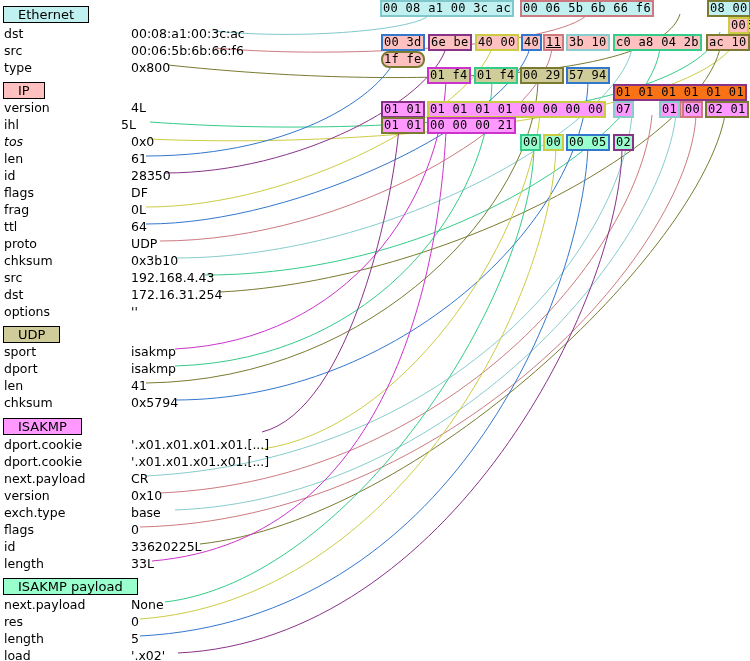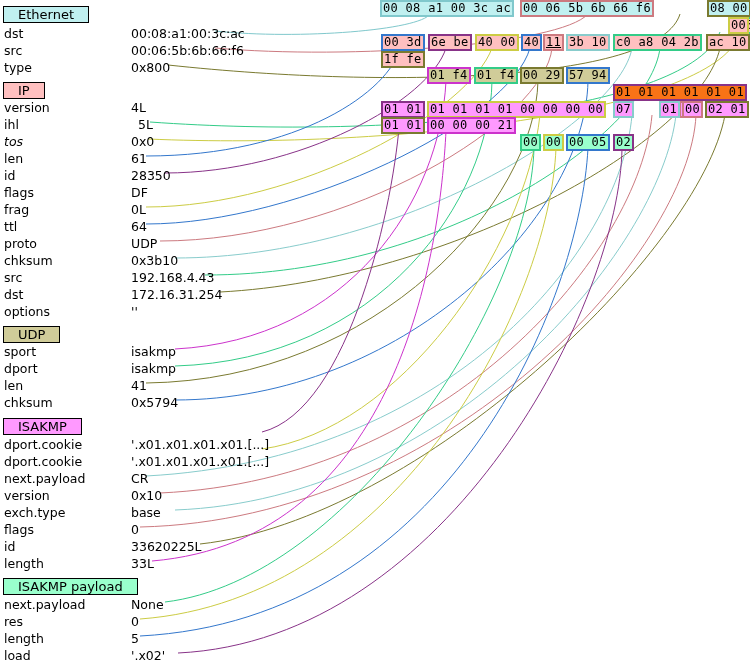--- a/index.html
+++ b/index.html
@@ -49,21 +49,21 @@
     <div class="lbl" style="left: 4px; top: 26px;">dst</div>
     <div class="lbl" style="left: 131px; top: 26px;">00:08:a1:00:3c:ac</div>
     <div class="lbl" style="left: 4px; top: 43px;">src</div>
     <div class="lbl" style="left: 131px; top: 43px;">00:06:5b:6b:66:f6</div>
     <div class="lbl" style="left: 4px; top: 60px;">type</div>
     <div class="lbl" style="left: 131px; top: 60px;">0x800</div>
     <div class="hdr" style="left: 3px; top: 82px; background: rgb(255, 192, 192);">IP</div>
     <div class="lbl" style="left: 4px; top: 100px;">version</div>
     <div class="lbl" style="left: 131px; top: 100px;">4L</div>
     <div class="lbl" style="left: 4px; top: 117px;">ihl</div>
-    <div class="lbl" style="left: 138px; top: 117px;">5L</div>
+    <div class="lbl" style="left: 121px; top: 117px;">5L</div>
     <div class="lbl" style="left: 4px; top: 134px; font-style: italic;">tos</div>
     <div class="lbl" style="left: 131px; top: 134px;">0x0</div>
     <div class="lbl" style="left: 4px; top: 151px;">len</div>
     <div class="lbl" style="left: 131px; top: 151px;">61</div>
     <div class="lbl" style="left: 4px; top: 168px;">id</div>
     <div class="lbl" style="left: 131px; top: 168px;">28350</div>
     <div class="lbl" style="left: 4px; top: 185px;">flags</div>
     <div class="lbl" style="left: 131px; top: 185px;">DF</div>
     <div class="lbl" style="left: 4px; top: 202px;">frag</div>
     <div class="lbl" style="left: 131px; top: 202px;">0L</div>
@@ -122,21 +122,21 @@
     <div class="hex" style="left: 706px; top: 17px; background: rgb(255, 192, 192); border-color: rgb(51, 204, 136); margin-left: 29px;">45</div>
     <div class="hex" style="left: 728px; top: 17px; background: rgb(255, 192, 192); border-color: rgb(204, 204, 68);">00</div>
     <div class="hex" style="left: 381px; top: 34px; background: rgb(255, 192, 192); border-color: rgb(51, 119, 204);">00 3d</div>
     <div class="hex" style="left: 428px; top: 34px; background: rgb(255, 192, 192); border-color: rgb(136, 51, 136);">6e be</div>
     <div class="hex" style="left: 475px; top: 34px; background: rgb(255, 192, 192); border-color: rgb(204, 204, 68);">40 00</div>
     <div class="hex" style="left: 521px; top: 34px; background: rgb(255, 192, 192); border-color: rgb(51, 119, 204);">40</div>
     <div class="hex" style="left: 543px; top: 34px; background: rgb(255, 192, 192); border-color: rgb(204, 122, 128); text-decoration: underline;">11</div>
     <div class="hex" style="left: 566px; top: 34px; background: rgb(255, 192, 192); border-color: rgb(136, 204, 204);">3b 10</div>
     <div class="hex" style="left: 613px; top: 34px; background: rgb(255, 192, 192); border-color: rgb(51, 204, 136);">c0 a8 04 2b</div>
     <div class="hex" style="left: 706px; top: 34px; background: rgb(255, 192, 192); border-color: rgb(122, 122, 48);">ac 10</div>
-    <div class="hex" style="left: 381px; top: 51px; background: rgb(255, 192, 192); border-color: rgb(122, 122, 48);">1f fe</div>
+    <div class="hex" style="left: 381px; top: 51px; background: rgb(255, 192, 192); border-color: rgb(122, 122, 48); border-radius: 8px;">1f fe</div>
     <div class="hex" style="left: 427px; top: 67px; background: rgb(208, 204, 153); border-color: rgb(204, 51, 204);">01 f4</div>
     <div class="hex" style="left: 474px; top: 67px; background: rgb(208, 204, 153); border-color: rgb(51, 204, 136);">01 f4</div>
     <div class="hex" style="left: 520px; top: 67px; background: rgb(208, 204, 153); border-color: rgb(122, 122, 48);">00 29</div>
     <div class="hex" style="left: 566px; top: 67px; background: rgb(208, 204, 153); border-color: rgb(51, 119, 204);">57 94</div>
     <div class="hex" style="left: 613px; top: 84px; background: #f97316; border-color: rgb(136, 51, 136);">01 01 01 01 01 01</div>
     <div class="hex" style="left: 381px; top: 101px; background: rgb(255, 153, 255); border-color: rgb(136, 51, 136);">01 01</div>
     <div class="hex" style="left: 427px; top: 101px; background: rgb(255, 153, 255); border-color: rgb(204, 204, 68);">01 01 01 01 00 00 00 00</div>
     <div class="hex" style="left: 613px; top: 101px; background: rgb(255, 153, 255); border-color: rgb(136, 204, 204);">07</div>
     <div class="hex" style="left: 636px; top: 101px; background: rgb(255, 153, 255); border-color: rgb(204, 122, 128); margin-left: 43px;">10</div>
     <div class="hex" style="left: 659px; top: 101px; background: rgb(255, 153, 255); border-color: rgb(136, 204, 204);">01</div>

